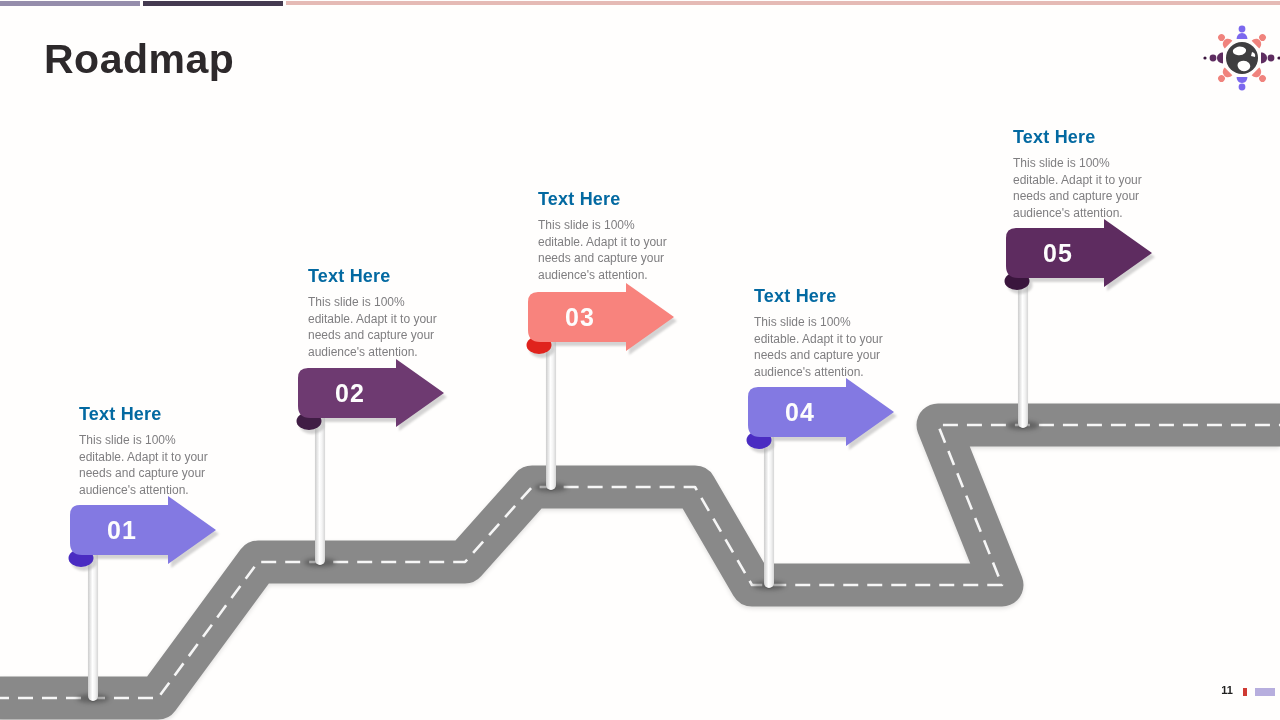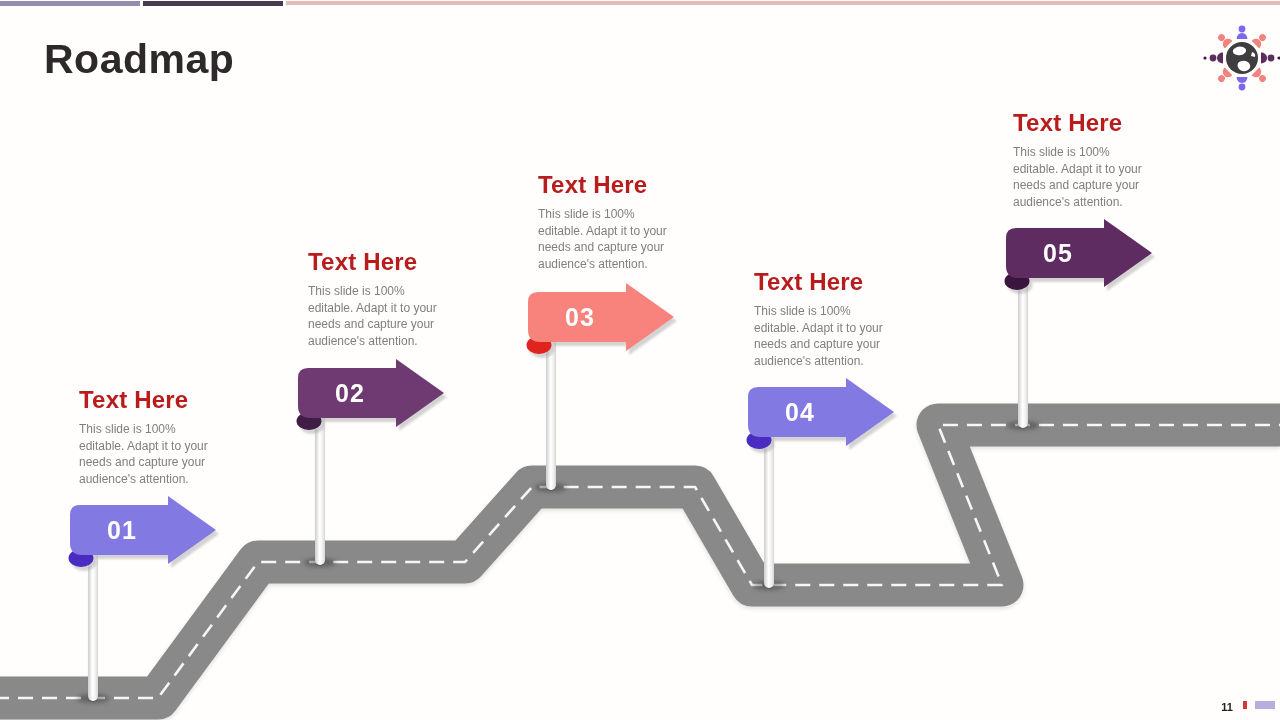--- a/index.html
+++ b/index.html
@@ -25,24 +25,24 @@
   .pole-shadow{
     position:absolute;width:32px;height:9px;border-radius:50%;
     background:rgba(40,40,40,.40);filter:blur(2px);
   }
   
   .flag{position:absolute;width:150px;height:78px;filter:drop-shadow(3px 4px 1px rgba(160,160,160,.45));}
   .flag text{font-family:"Liberation Sans",sans-serif;font-weight:bold;font-size:25px;
     paint-order:stroke;letter-spacing:1px;}
   
   .mtext{position:absolute;width:180px;}
-  .mtext .mt-title{font-size:24px;font-weight:800;color:#b91c1c;margin:0 0 7px 0;letter-spacing:.2px;}
+  .mtext .mt-title{font-size:18px;font-weight:800;color:#0369a1;margin:18px 0 7px 0;letter-spacing:.2px;}
   .mtext .mt-line{font-size:12px;line-height:16.5px;color:#7f7e80;}
   
-  .footer{position:absolute;right:5px;bottom:7px;display:flex;align-items:flex-start;gap:8px;}
+  .footer{position:absolute;right:5px;bottom:24px;display:flex;align-items:flex-end;gap:8px;}
   .footer .pg{font-size:11px;font-weight:bold;color:#1f1f1f;margin-right:2px;}
   .footer .mark1{width:4px;height:8px;}
   .footer .mark2{width:20px;height:8px;}
   .logo{position:absolute;left:1203px;top:24px;}
 </style>
 </head>
 <body>
 
 <div class="slide">
 

